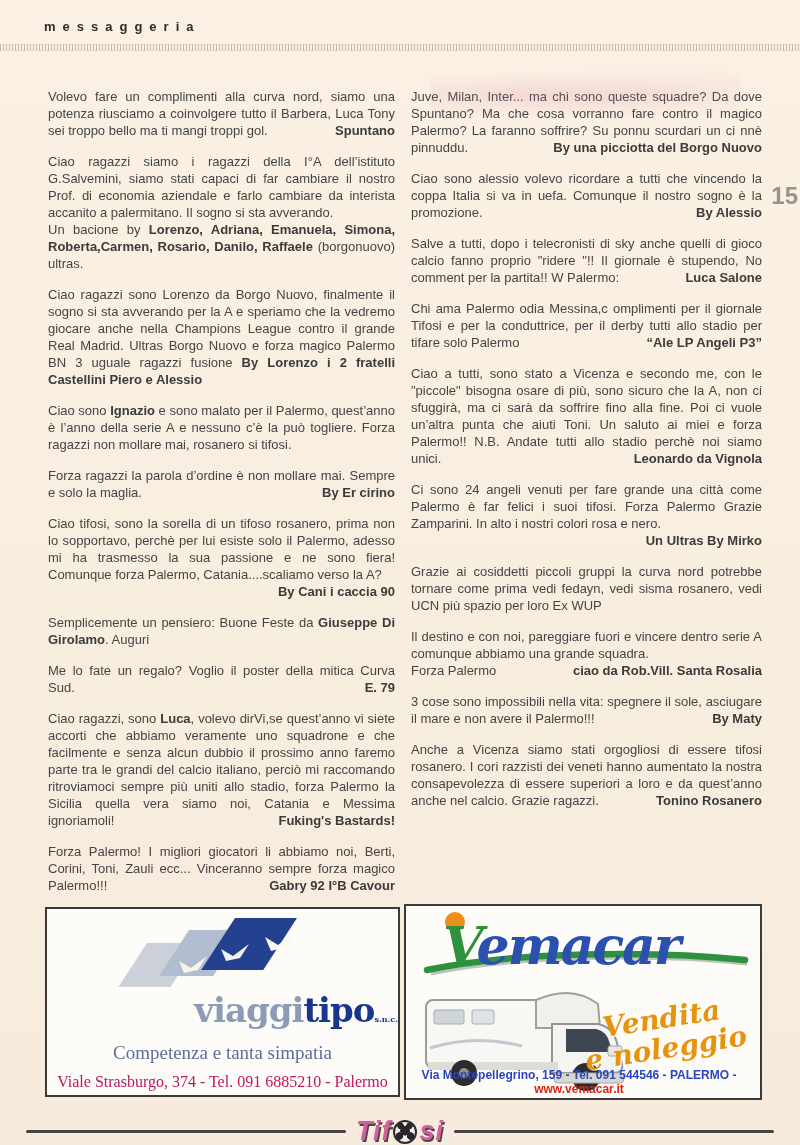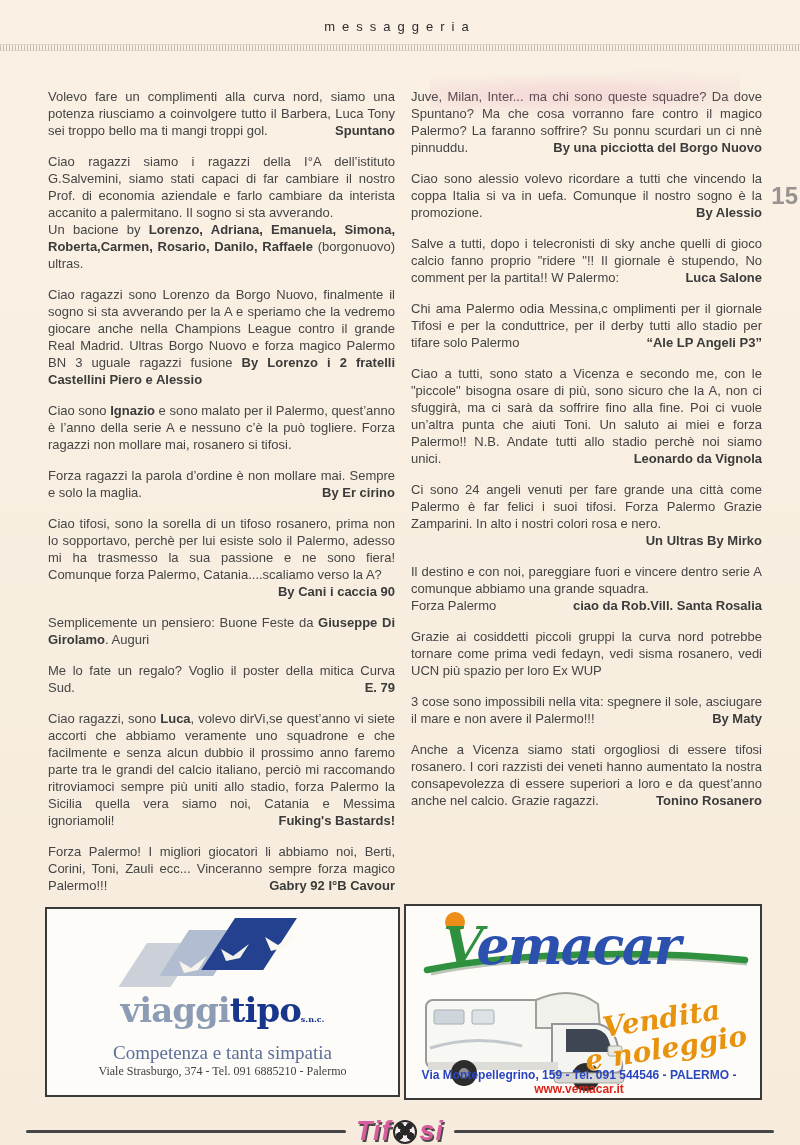--- a/index.html
+++ b/index.html
@@ -8,22 +8,23 @@
     width:800px;height:1145px;
     background:linear-gradient(180deg,#faf1e4 0%,#f8eee0 55%,#f6ebdc 100%);
     font-family:"Liberation Sans","DejaVu Sans",sans-serif;
     color:#454545;
     overflow:hidden;
   }
   
   .hdr{position:relative;height:62px;}
   .hdr-title{
     position:absolute;top:19px;left:0;right:0;
-    text-align:center;font-size:13px;font-weight:normal;color:#2d2d2d;
+    font-size:13px;font-weight:bold;color:#2d2d2d;
     letter-spacing:7px;
+    padding-left:44px;
   }
   .dotted-rule{
     position:absolute;top:44px;left:0;right:0;height:5px;
     background:repeating-linear-gradient(90deg,#b4aa9c 0 1px,transparent 1px 3px);
     border-top:1px solid #d8cdbd;border-bottom:1px solid #d8cdbd;
     opacity:.75;
   }
   .accent-bar{position:absolute;top:52px;left:300px;height:7px;display:flex;}
   .accent-bar .pink{width:98px;height:100%;}
   .accent-bar .black{width:94px;height:100%;}
@@ -56,29 +57,29 @@
   .msg::after{content:"";display:block;clear:both;}
   .msg .b{font-weight:bold;color:#3b3b3b;}
   .msg .sig{float:right;font-weight:bold;color:#3b3b3b;padding-left:10px;}
   
   .ads{display:flex;gap:4px;margin:0 38px 0 45px;align-items:stretch;}
   .ad{background:#fdfcf9;border:2px solid #3a3a3a;box-sizing:border-box;position:relative;overflow:hidden;}
   .ad.left{width:355px;height:190px;margin-top:3px;}
   .ad.right{width:358px;height:196px;padding-left:8px;}
   
   .vt-logo{display:block;margin:8px auto 0;}
-  .vt-brand{text-align:center;font-family:"DejaVu Serif","Liberation Serif",serif;
+  .vt-brand{text-align:right;font-family:"DejaVu Serif","Liberation Serif",serif;
     font-weight:bold;font-size:34px;line-height:34px;letter-spacing:-1px;margin-top:-2px;}
   .vt-brand .p1{color:#8d9cb5;}
   .vt-brand .p2{color:#17368c;}
   .vt-brand .snc{font-size:8px;letter-spacing:0;color:#17368c;vertical-align:baseline;}
   .vt-tagline{text-align:center;font-family:"Liberation Serif","DejaVu Serif",serif;
     font-size:19px;color:#5d6f98;margin-top:6px;}
   .vt-address{text-align:center;font-family:"Liberation Serif","DejaVu Serif",serif;
-    font-size:12px;color:#404040;}
+    font-size:16px;color:#be185d;margin-top:9px;}
   
   .vm-logo{display:block;margin:2px auto 0;}
   .vm-body{position:relative;height:118px;}
   .vm-camper{position:absolute;left:4px;top:-6px;}
   .vm-tag{
     position:absolute;right:14px;top:22px;
     transform:rotate(-9deg);
     font-family:"DejaVu Serif","Liberation Serif",serif;font-style:italic;font-weight:bold;
     font-size:28px;line-height:30px;color:#e8930e;text-align:center;
     text-shadow:1px 1px 0 #fff;
@@ -141,23 +142,23 @@
         <p class="msg"><span class="">Ciao ragazzi, sono </span><span class="b">Luca</span><span class="">, volevo dirVi,se quest’anno vi siete accorti che abbiamo veramente uno squadrone e che facilmente e senza alcun dubbio il prossimo anno faremo parte tra le grandi del calcio italiano, perciò mi raccomando ritroviamoci sempre più uniti allo stadio, forza Palermo la Sicilia quella vera siamo noi, Catania e Messima ignoriamoli!</span> <span class="sig">Fuking's Bastards!</span></p>
         <p class="msg"><span class="">Forza Palermo! I migliori giocatori li abbiamo noi, Berti, Corini, Toni, Zauli ecc... Vinceranno sempre forza magico Palermo!!!</span> <span class="sig">Gabry 92 I°B Cavour</span></p>
       </div>
     <div class="col right">
         <p class="msg"><span class="">Juve, Milan, Inter... ma chi sono queste squadre? Da dove Spuntano? Ma che cosa vorranno fare contro il magico Palermo? La faranno soffrire? Su ponnu scurdari un ci nnè pinnuddu.</span> <span class="sig">By una picciotta del Borgo Nuovo</span></p>
         <p class="msg"><span class="">Ciao sono alessio volevo ricordare a tutti che vincendo la coppa Italia si va in uefa. Comunque il nostro sogno è la promozione.</span> <span class="sig">By Alessio</span></p>
         <p class="msg"><span class="">Salve a tutti, dopo i telecronisti di sky anche quelli di gioco calcio fanno proprio "ridere "!! Il giornale è stupendo, No comment per la partita!! W Palermo:</span> <span class="sig">Luca Salone</span></p>
         <p class="msg"><span class="">Chi ama Palermo odia Messina,c omplimenti per il giornale Tifosi e per la conduttrice, per il derby tutti allo stadio per tifare solo Palermo</span> <span class="sig">“Ale LP Angeli P3”</span></p>
         <p class="msg"><span class="">Ciao a tutti, sono stato a Vicenza e secondo me, con le "piccole" bisogna osare di più, sono sicuro che la A, non ci sfuggirà, ma ci sarà da soffrire fino alla fine. Poi ci vuole un’altra punta che aiuti Toni. Un saluto ai miei e forza Palermo!! N.B. Andate tutti allo stadio perchè noi siamo unici.</span> <span class="sig">Leonardo da Vignola</span></p>
         <p class="msg"><span class="">Ci sono 24 angeli venuti per fare grande una città come Palermo è far felici i suoi tifosi. Forza Palermo Grazie Zamparini. In alto i nostri colori rosa e nero.</span> <span class="sig">Un Ultras By Mirko</span></p>
+        <p class="msg"><span class="">Grazie ai cosiddetti piccoli gruppi la curva nord potrebbe tornare come prima vedi fedayn, vedi sisma rosanero, vedi UCN più spazio per loro Ex WUP</span></p>
         <p class="msg"><span class="">Il destino e con noi, pareggiare fuori e vincere dentro serie A comunque abbiamo una grande squadra.
 Forza Palermo</span> <span class="sig">ciao da Rob.Vill. Santa Rosalia</span></p>
-        <p class="msg"><span class="">Grazie ai cosiddetti piccoli gruppi la curva nord potrebbe tornare come prima vedi fedayn, vedi sisma rosanero, vedi UCN più spazio per loro Ex WUP</span></p>
         <p class="msg"><span class="">3 cose sono impossibili nella vita: spegnere il sole, asciugare il mare e non avere il Palermo!!!</span> <span class="sig">By Maty</span></p>
         <p class="msg"><span class="">Anche a Vicenza siamo stati orgogliosi di essere tifosi rosanero. I cori razzisti dei veneti hanno aumentato la nostra consapevolezza di essere superiori a loro e da quest’anno anche nel calcio. Grazie ragazzi.</span> <span class="sig">Tonino Rosanero</span></p>
       </div>
   </div>
 
   <div class="ads">
 
     <div class="ad left">
       <svg class="vt-logo" width="220" height="78" viewBox="0 0 220 78">
         <g transform="translate(34,26) skewX(-33)">

